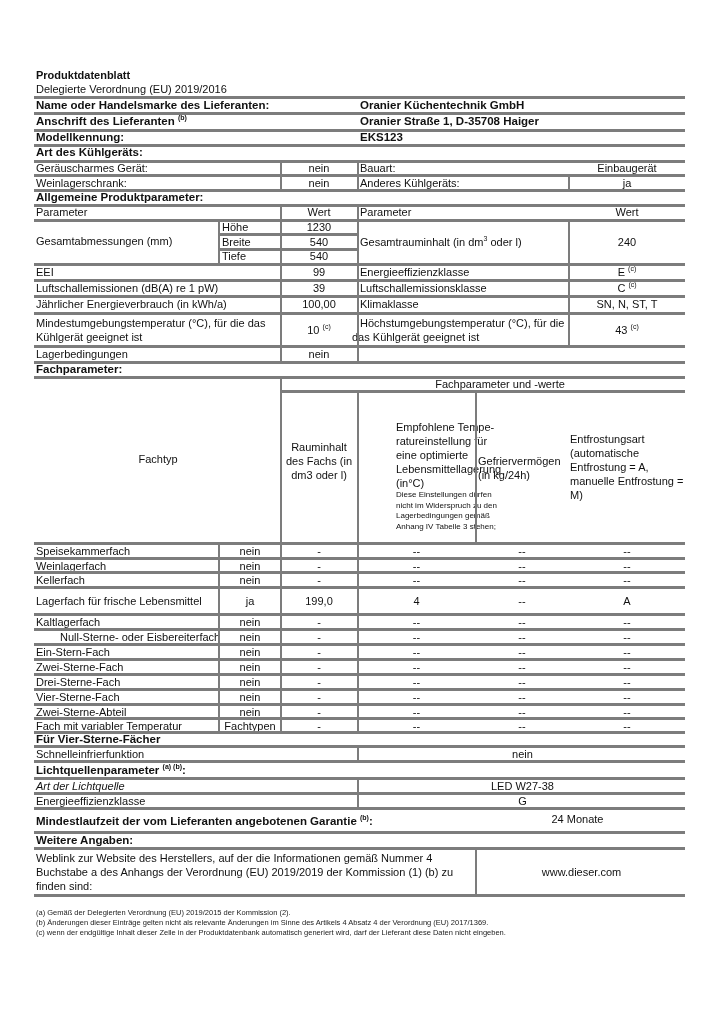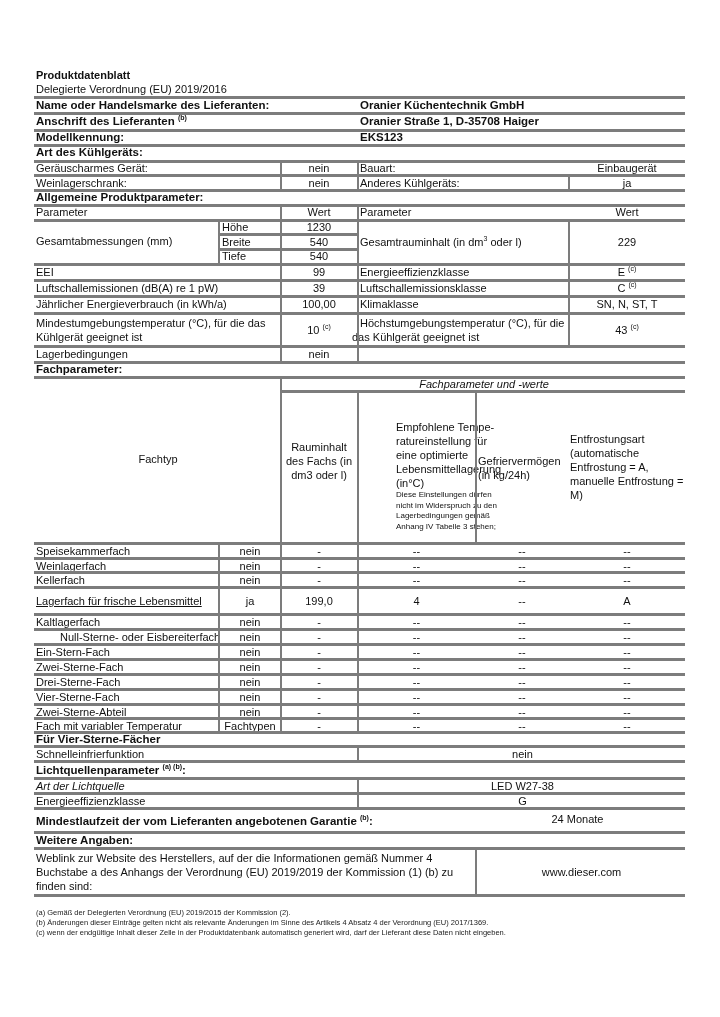--- a/index.html
+++ b/index.html
@@ -61,21 +61,21 @@
   <div class="t" style="left:36px;top:235px;">Gesamtabmessungen (mm)</div>
   <div class="t" style="left:222px;top:221px;">Höhe</div>
   <div class="t c" style="left:283px;top:221px;width:72px;">1230</div>
   <div class="hl" style="left:218px;top:233px;width:140px;"></div>
   <div class="t" style="left:222px;top:236px;">Breite</div>
   <div class="t c" style="left:283px;top:236px;width:72px;">540</div>
   <div class="hl" style="left:218px;top:248px;width:140px;"></div>
   <div class="t" style="left:222px;top:250px;">Tiefe</div>
   <div class="t c" style="left:283px;top:250px;width:72px;">540</div>
   <div class="t" style="left:360px;top:236px;"><span>Gesamtrauminhalt (in dm</span><span class="sup">3</span><span> oder l)</span></div>
-  <div class="t c" style="left:570px;top:236px;width:114px;">229</div>
+  <div class="t c" style="left:570px;top:236px;width:114px;">240</div>
   <div class="hl" style="left:34px;top:263px;width:651px;"></div>
 
   <div class="t" style="left:36px;top:266px;">EEI</div>
   <div class="t c" style="left:283px;top:266px;width:72px;text-align:center;">99</div>
   <div class="t" style="left:360px;top:266px;">Energieeffizienzklasse</div>
   <div class="t c" style="left:570px;top:266px;width:114px;"><span>E</span> <span class="sup">(c)</span></div>
   <div class="hl" style="left:34px;top:279px;width:651px;"></div>
 
   <div class="t" style="left:36px;top:282px;">Luftschallemissionen (dB(A) re 1 pW)</div>
   <div class="t c" style="left:283px;top:282px;width:72px;">39</div>
@@ -101,21 +101,21 @@
   <div class="t c" style="left:283px;top:348px;width:72px;">nein</div>
   <div class="hl" style="left:34px;top:361px;width:651px;"></div>
 
   <div class="vl" style="left:280px;top:204px;height:158px;"></div>
   <div class="vl" style="left:357px;top:204px;height:158px;"></div>
   <div class="vl" style="left:218px;top:219px;height:45px;"></div>
   <div class="vl" style="left:568px;top:219px;height:127px;"></div>
 
   <div class="t b" style="left:36px;top:363px;font-size:11.5px;">Fachparameter:</div>
   <div class="hl" style="left:34px;top:376px;width:651px;"></div>
-  <div class="t c" style="left:283px;top:378px;width:402px;font-style:italic;">Fachparameter und -werte</div>
+  <div class="t c" style="left:299px;top:378px;width:402px;">Fachparameter und -werte</div>
   <div class="hl" style="left:280px;top:390px;width:405px;"></div>
 
   <div class="t c" style="left:36px;top:453px;width:244px;">Fachtyp</div>
   <div class="t c wrap" style="left:283px;top:440px;width:72px;line-height:14px;">Rauminhalt des Fachs (in dm3 oder l)</div>
   <div class="abs" style="left:360px;top:420px;width:113px;margin-left:36px;">
     <div class="t wrap" style="position:relative;font-size:11px;line-height:14px;width:113px;">Empfohlene Tempe-ratureinstellung für eine optimierte Lebensmittellagerung (in°C)</div>
     <div class="t wrap small" style="position:relative;width:114px;">Diese Einstellungen dürfen nicht im Widerspruch zu den Lagerbedingungen gemäß Anhang IV Tabelle 3 stehen;</div>
   </div>
   <div class="t wrap" style="left:478px;top:454px;width:88px;line-height:14px;">Gefriervermögen (in kg/24h)</div>
   <div class="t wrap" style="left:570px;top:432px;width:114px;line-height:14px;">Entfrostungsart (automatische Entfrostung =  A, manuelle Entfrostung = M)</div>
@@ -140,21 +140,21 @@
     <div class="hl" style="left:34px;top:571px;width:651px;"></div>
 
     <div class="t" style="left:36px;top:574px;">Kellerfach</div>
     <div class="t c" style="left:220px;top:574px;width:60px;">nein</div>
     <div class="t c" style="left:283px;top:574px;width:72px;">-</div>
     <div class="t c" style="left:360px;top:574px;width:113px;">--</div>
     <div class="t c" style="left:478px;top:574px;width:88px;">--</div>
     <div class="t c" style="left:570px;top:574px;width:114px;">--</div>
     <div class="hl" style="left:34px;top:586px;width:651px;"></div>
 
-    <div class="t" style="left:36px;top:595px;text-decoration:underline;">Lagerfach für frische Lebensmittel</div>
+    <div class="t" style="left:36px;top:595px;">Lagerfach für frische Lebensmittel</div>
     <div class="t c" style="left:220px;top:595px;width:60px;">ja</div>
     <div class="t c" style="left:283px;top:595px;width:72px;">199,0</div>
     <div class="t c" style="left:360px;top:595px;width:113px;">4</div>
     <div class="t c" style="left:478px;top:595px;width:88px;">--</div>
     <div class="t c" style="left:570px;top:595px;width:114px;">A</div>
     <div class="hl" style="left:34px;top:613px;width:651px;"></div>
 
     <div class="t" style="left:36px;top:616px;">Kaltlagerfach</div>
     <div class="t c" style="left:220px;top:616px;width:60px;">nein</div>
     <div class="t c" style="left:283px;top:616px;width:72px;">-</div>

